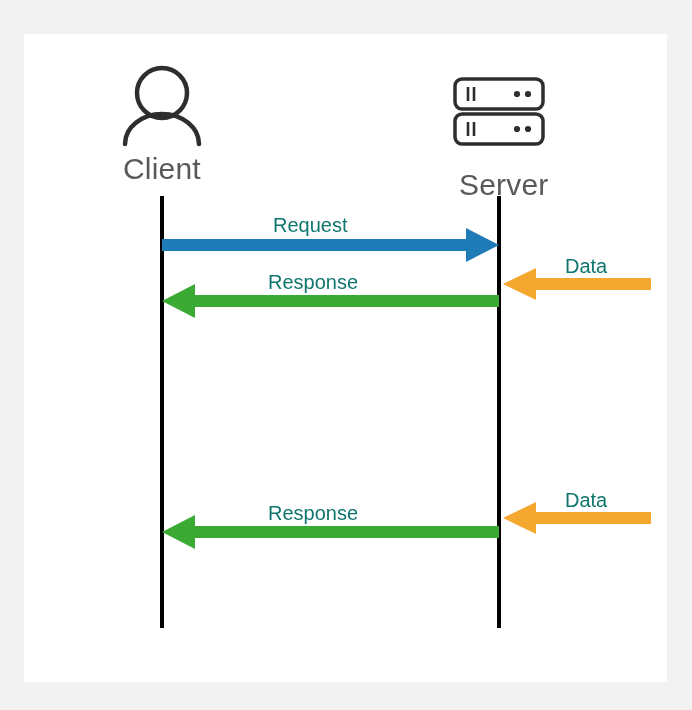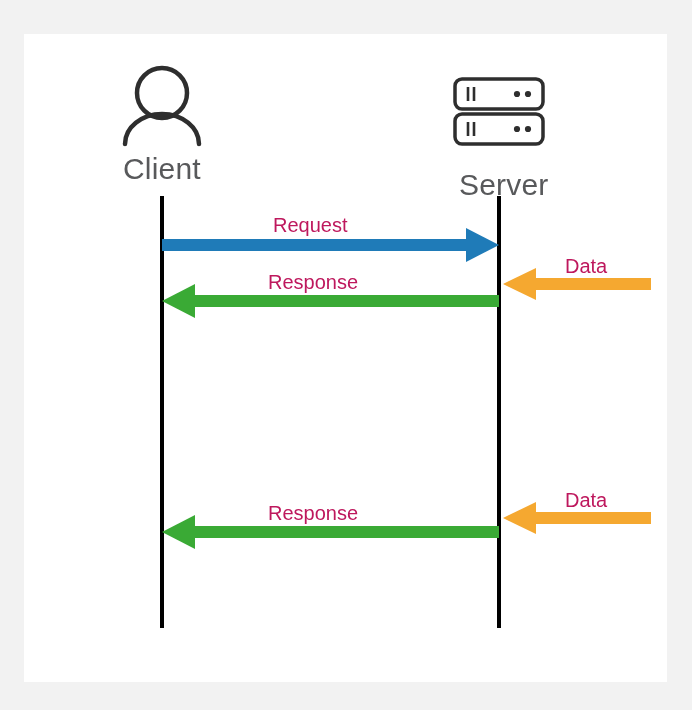--- a/index.html
+++ b/index.html
@@ -41,21 +41,21 @@
     font-family: "Liberation Sans", sans-serif;
     font-size: 30px;
     color: #58595b;
     letter-spacing: 0.2px;
     white-space: nowrap;
   }
   .msg-label {
     position: absolute;
     font-family: "Liberation Sans", sans-serif;
     font-size: 20px;
-    color: #be185d;
+    color: #0f766e;
     white-space: nowrap;
   }
 </style>
 </head>
 <body>
 
 <div id="diagram-root">
 
   <div class="canvas"></div>
 

